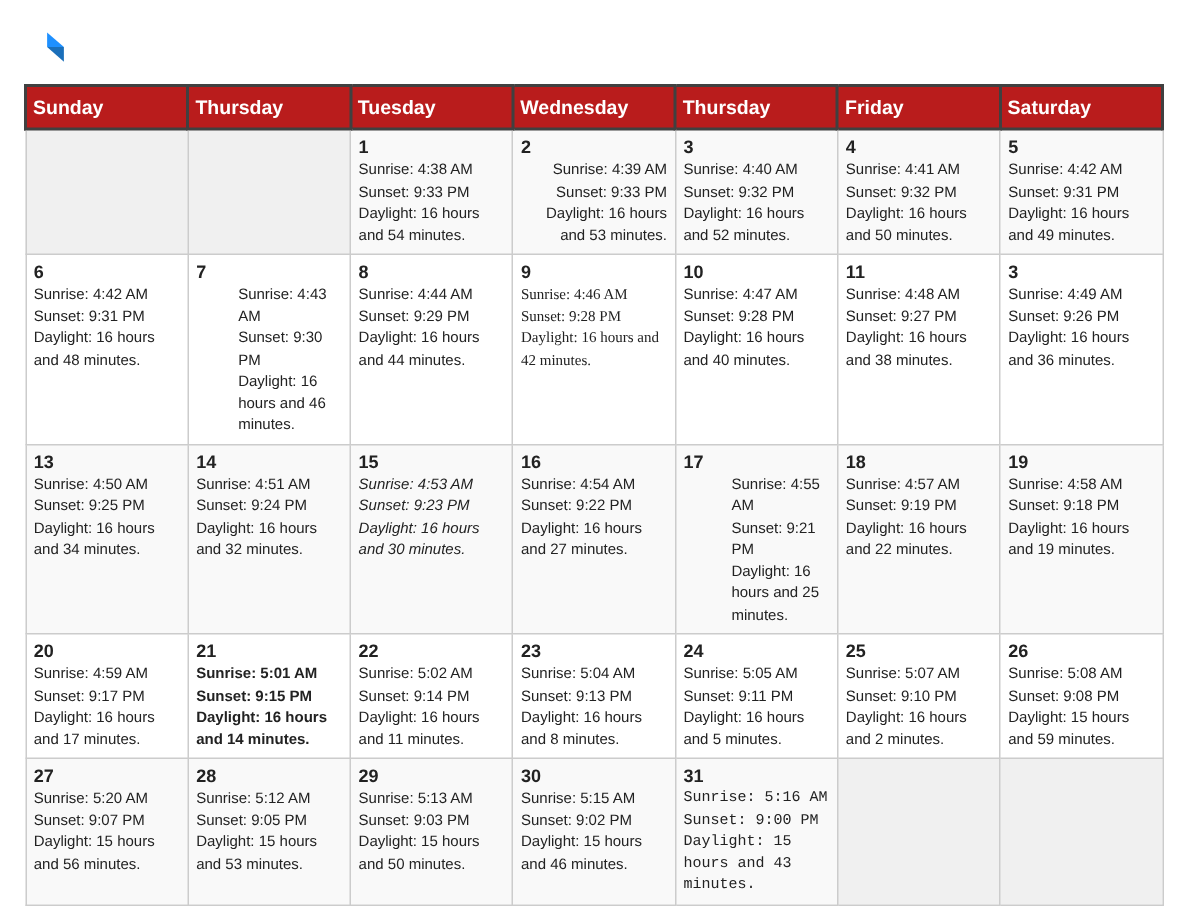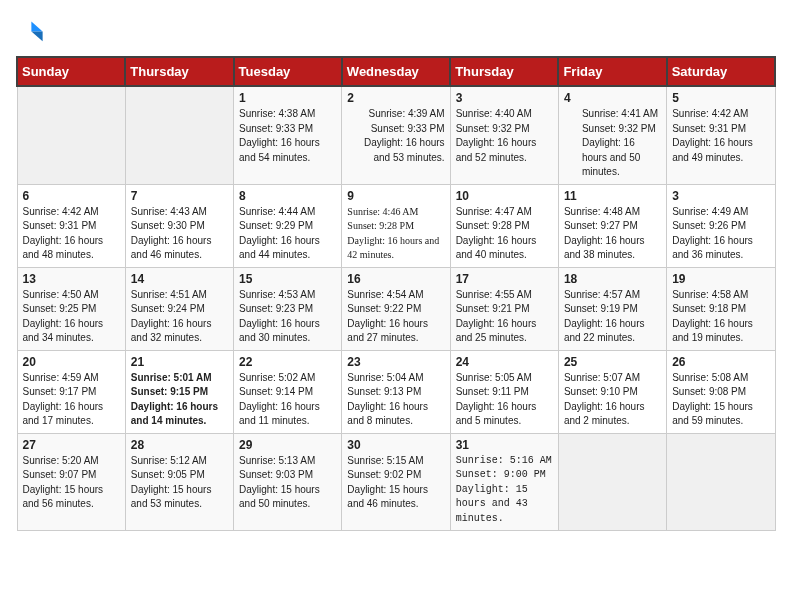--- a/index.html
+++ b/index.html
@@ -144,41 +144,41 @@
 Daylight: 16 hours and 53 minutes.</div>
         </td>
         <td>
           <span class="day-num">3</span>
           <div class="cell-info" style="white-space: pre-line;">Sunrise: 4:40 AM
 Sunset: 9:32 PM
 Daylight: 16 hours and 52 minutes.</div>
         </td>
         <td>
           <span class="day-num">4</span>
-          <div class="cell-info" style="white-space: pre-line; margin-left: 18px;">Sunrise: 4:41 AM
+          <div class="cell-info" style="white-space: pre-line;">Sunrise: 4:41 AM
 Sunset: 9:32 PM
 Daylight: 16 hours and 50 minutes.</div>
         </td>
         <td>
           <span class="day-num">5</span>
           <div class="cell-info" style="white-space: pre-line;">Sunrise: 4:42 AM
 Sunset: 9:31 PM
 Daylight: 16 hours and 49 minutes.</div>
         </td>
       </tr>
       <tr>
         <td>
           <span class="day-num">6</span>
           <div class="cell-info" style="white-space: pre-line;">Sunrise: 4:42 AM
 Sunset: 9:31 PM
 Daylight: 16 hours and 48 minutes.</div>
         </td>
         <td>
           <span class="day-num">7</span>
-          <div class="cell-info" style="white-space: pre-line;">Sunrise: 4:43 AM
+          <div class="cell-info" style="white-space: pre-line; margin-left: 28px;">Sunrise: 4:43 AM
 Sunset: 9:30 PM
 Daylight: 16 hours and 46 minutes.</div>
         </td>
         <td>
           <span class="day-num">8</span>
           <div class="cell-info" style="white-space: pre-line;">Sunrise: 4:44 AM
 Sunset: 9:29 PM
 Daylight: 16 hours and 44 minutes.</div>
         </td>
         <td>
@@ -214,33 +214,33 @@
 Daylight: 16 hours and 34 minutes.</div>
         </td>
         <td>
           <span class="day-num">14</span>
           <div class="cell-info" style="white-space: pre-line;">Sunrise: 4:51 AM
 Sunset: 9:24 PM
 Daylight: 16 hours and 32 minutes.</div>
         </td>
         <td>
           <span class="day-num">15</span>
-          <div class="cell-info" style="white-space: pre-line;">Sunrise: 4:53 AM
+          <div class="cell-info" style="white-space: pre-line; font-style: italic;">Sunrise: 4:53 AM
 Sunset: 9:23 PM
 Daylight: 16 hours and 30 minutes.</div>
         </td>
         <td>
           <span class="day-num">16</span>
           <div class="cell-info" style="white-space: pre-line;">Sunrise: 4:54 AM
 Sunset: 9:22 PM
 Daylight: 16 hours and 27 minutes.</div>
         </td>
         <td>
           <span class="day-num">17</span>
-          <div class="cell-info" style="white-space: pre-line;">Sunrise: 4:55 AM
+          <div class="cell-info" style="white-space: pre-line; margin-left: 32px;">Sunrise: 4:55 AM
 Sunset: 9:21 PM
 Daylight: 16 hours and 25 minutes.</div>
         </td>
         <td>
           <span class="day-num">18</span>
           <div class="cell-info" style="white-space: pre-line;">Sunrise: 4:57 AM
 Sunset: 9:19 PM
 Daylight: 16 hours and 22 minutes.</div>
         </td>
         <td>

